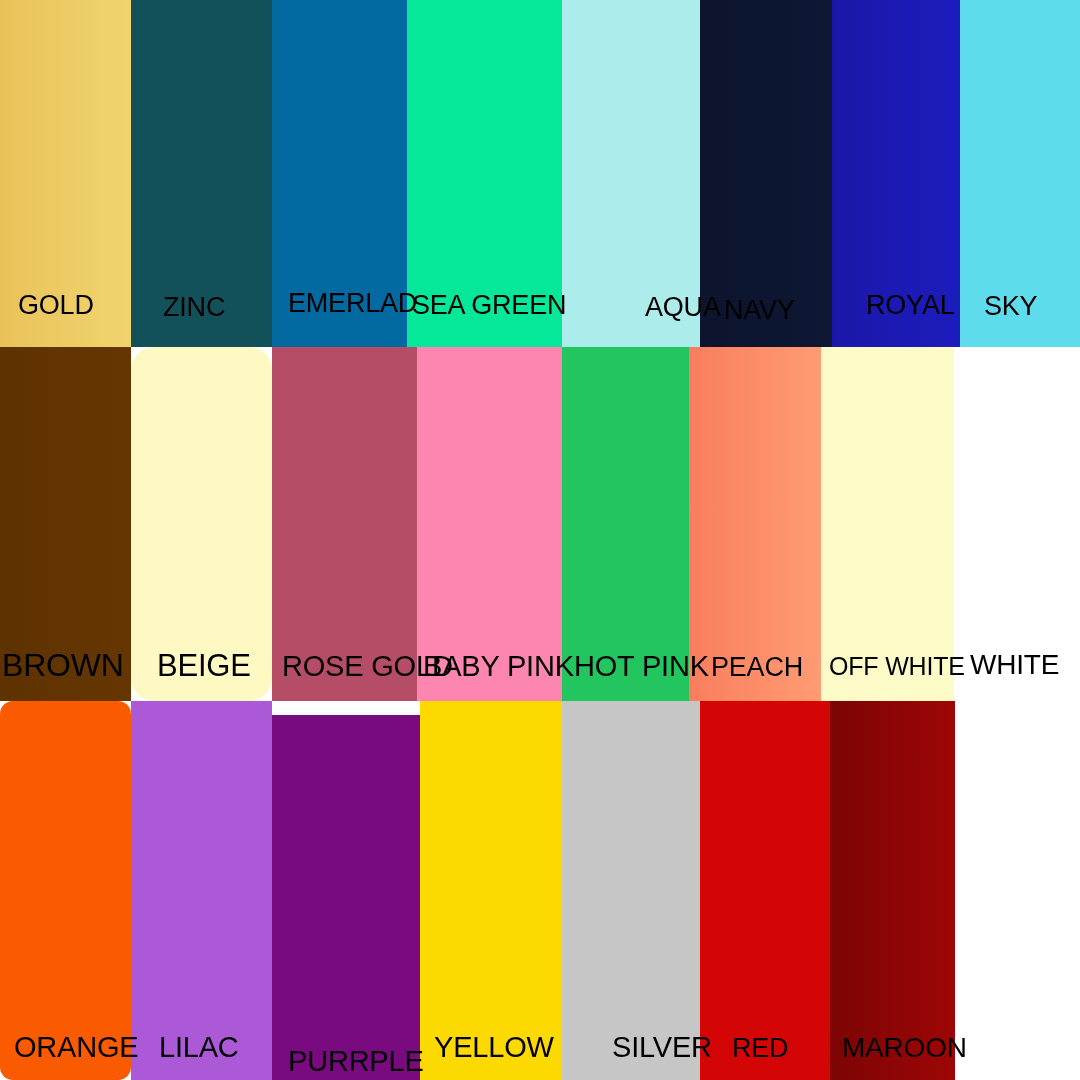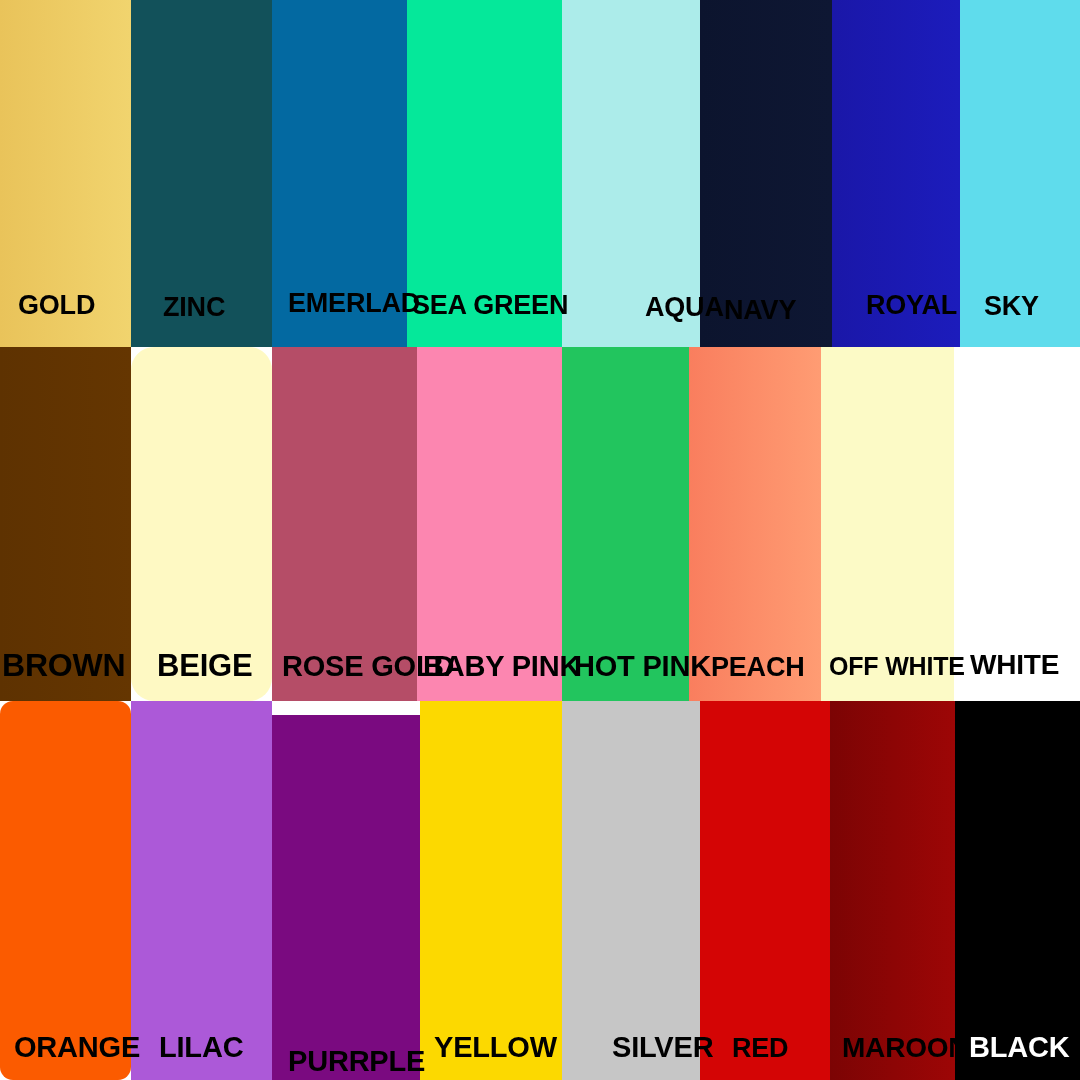--- a/index.html
+++ b/index.html
@@ -28,21 +28,21 @@
   .swatch {
     position: relative;
     height: 100%;
     flex: 0 0 auto;
     box-sizing: border-box;
     overflow: visible;
   }
   .swatch-label {
     position: absolute;
     white-space: nowrap;
-    font-weight: 700;
+    font-weight: 400;
     letter-spacing: -0.2px;
     line-height: 1;
     font-family: "Liberation Sans", "DejaVu Sans", sans-serif;
     -webkit-font-smoothing: antialiased;
     z-index: 5;
     text-align: center;
   }
   
   #row-1 { top: 0px; height: 347px; }
   #row-2 { top: 347px; height: 354px; }
@@ -119,17 +119,14 @@
       </div>
       <div class="swatch" style="width: 138px; background: rgb(198, 198, 198);">
         <span class="swatch-label" style="color: rgb(0, 0, 0); font-size: 29px; left: 50px; bottom: 18px;">SILVER</span>
       </div>
       <div class="swatch" style="width: 130px; background: rgb(212, 5, 5);">
         <span class="swatch-label" style="color: rgb(0, 0, 0); font-size: 27px; left: 32px; bottom: 18px;">RED</span>
       </div>
       <div class="swatch" style="width: 125px; background: linear-gradient(90deg, rgb(124, 4, 4) 0%, rgb(157, 6, 6) 100%);">
         <span class="swatch-label" style="color: rgb(0, 0, 0); font-size: 28px; left: 12px; bottom: 18px;">MAROON</span>
       </div>
-      <div class="swatch" style="width: 125px; background: rgb(0, 0, 0);">
-        <span class="swatch-label" style="color: rgb(255, 255, 255); font-size: 29px; left: 14px; bottom: 18px;">BLACK</span>
-      </div>
     </div>
 </div>
 
 </body></html>

